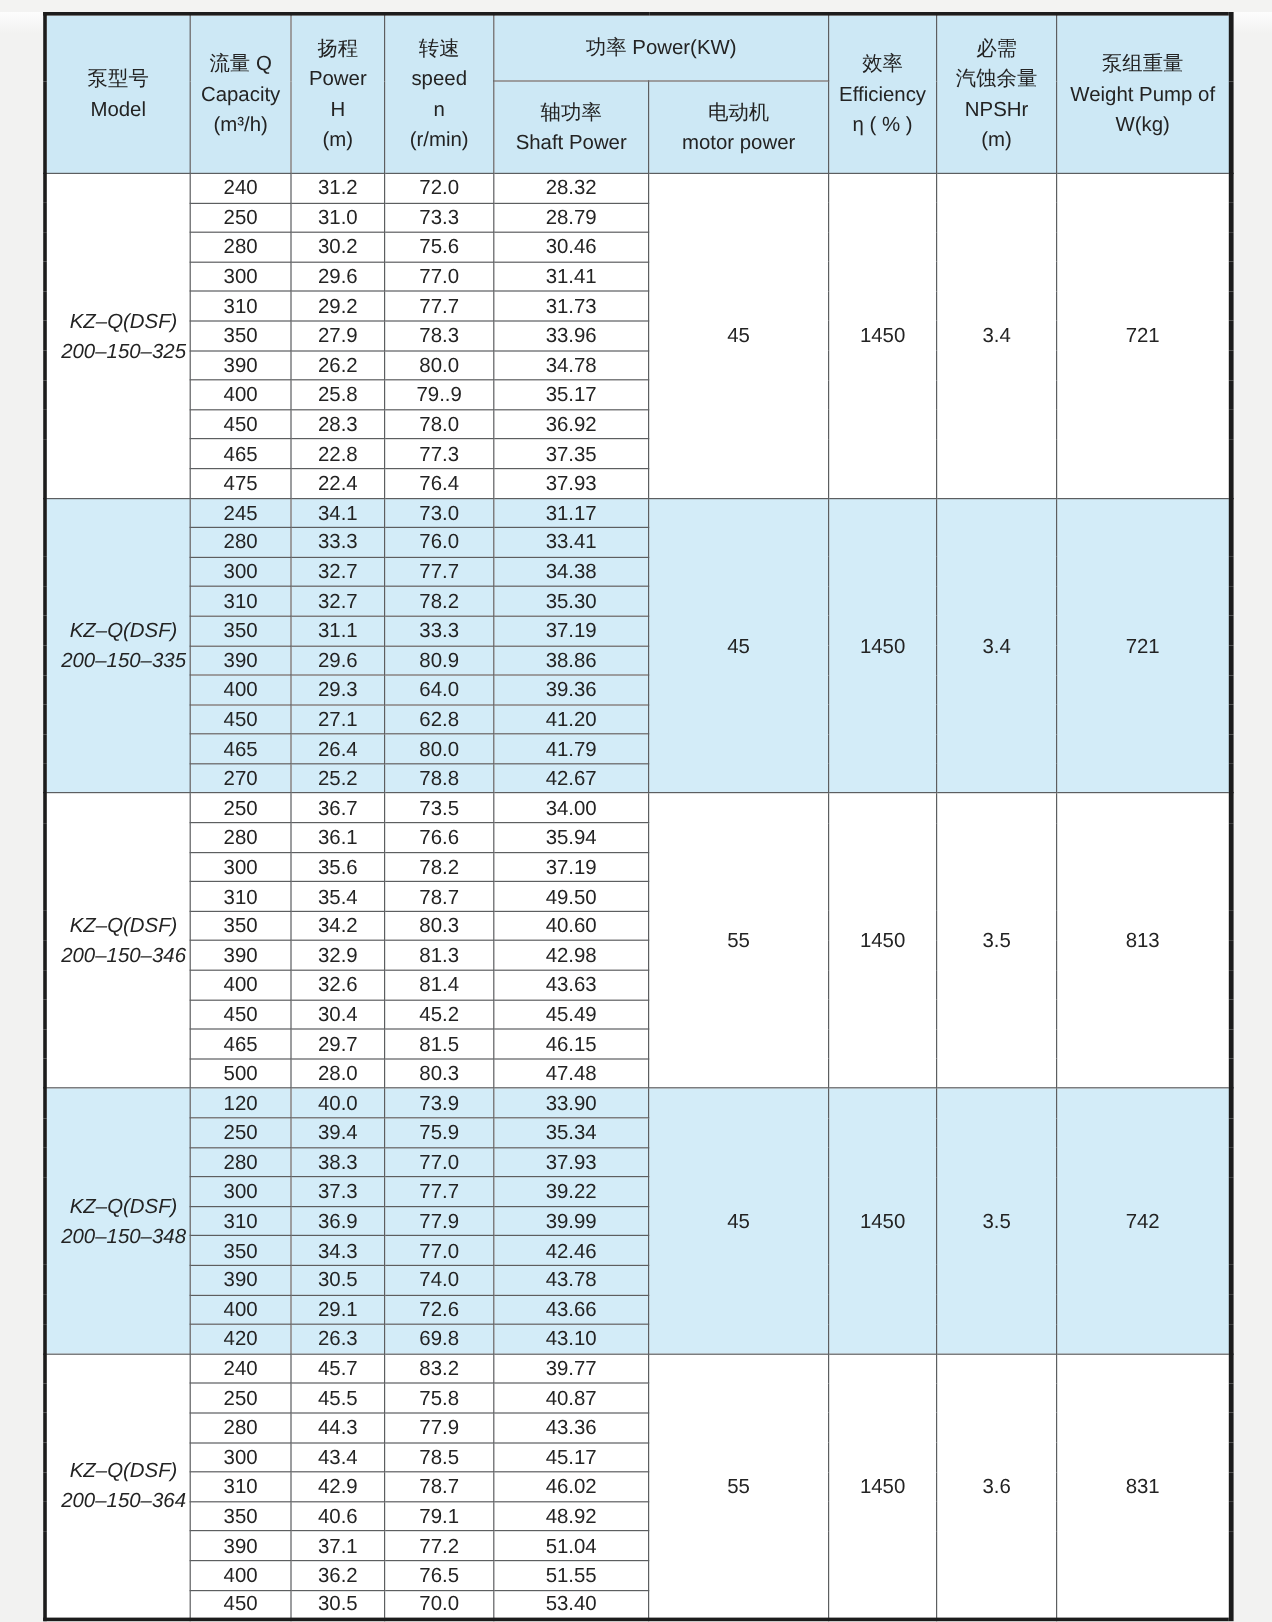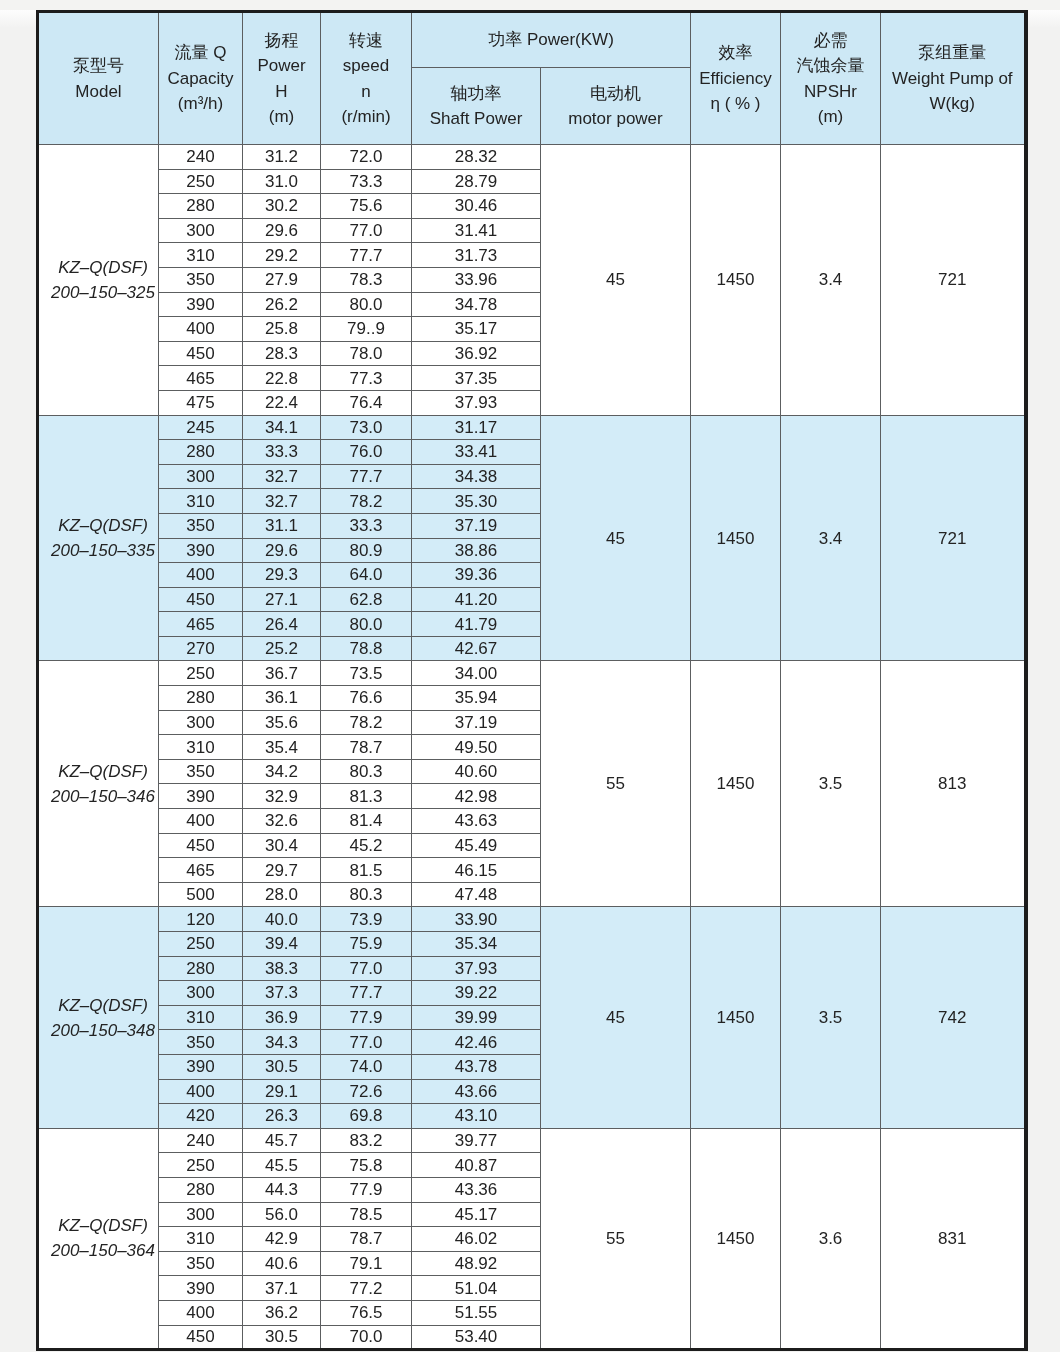--- a/index.html
+++ b/index.html
@@ -393,21 +393,21 @@
           <td>40.87</td>
         </tr>
         <tr>
           <td>280</td>
           <td>44.3</td>
           <td>77.9</td>
           <td>43.36</td>
         </tr>
         <tr>
           <td>300</td>
-          <td>56.0</td>
+          <td>43.4</td>
           <td>78.5</td>
           <td>45.17</td>
         </tr>
         <tr>
           <td>310</td>
           <td>42.9</td>
           <td>78.7</td>
           <td>46.02</td>
         </tr>
         <tr>

